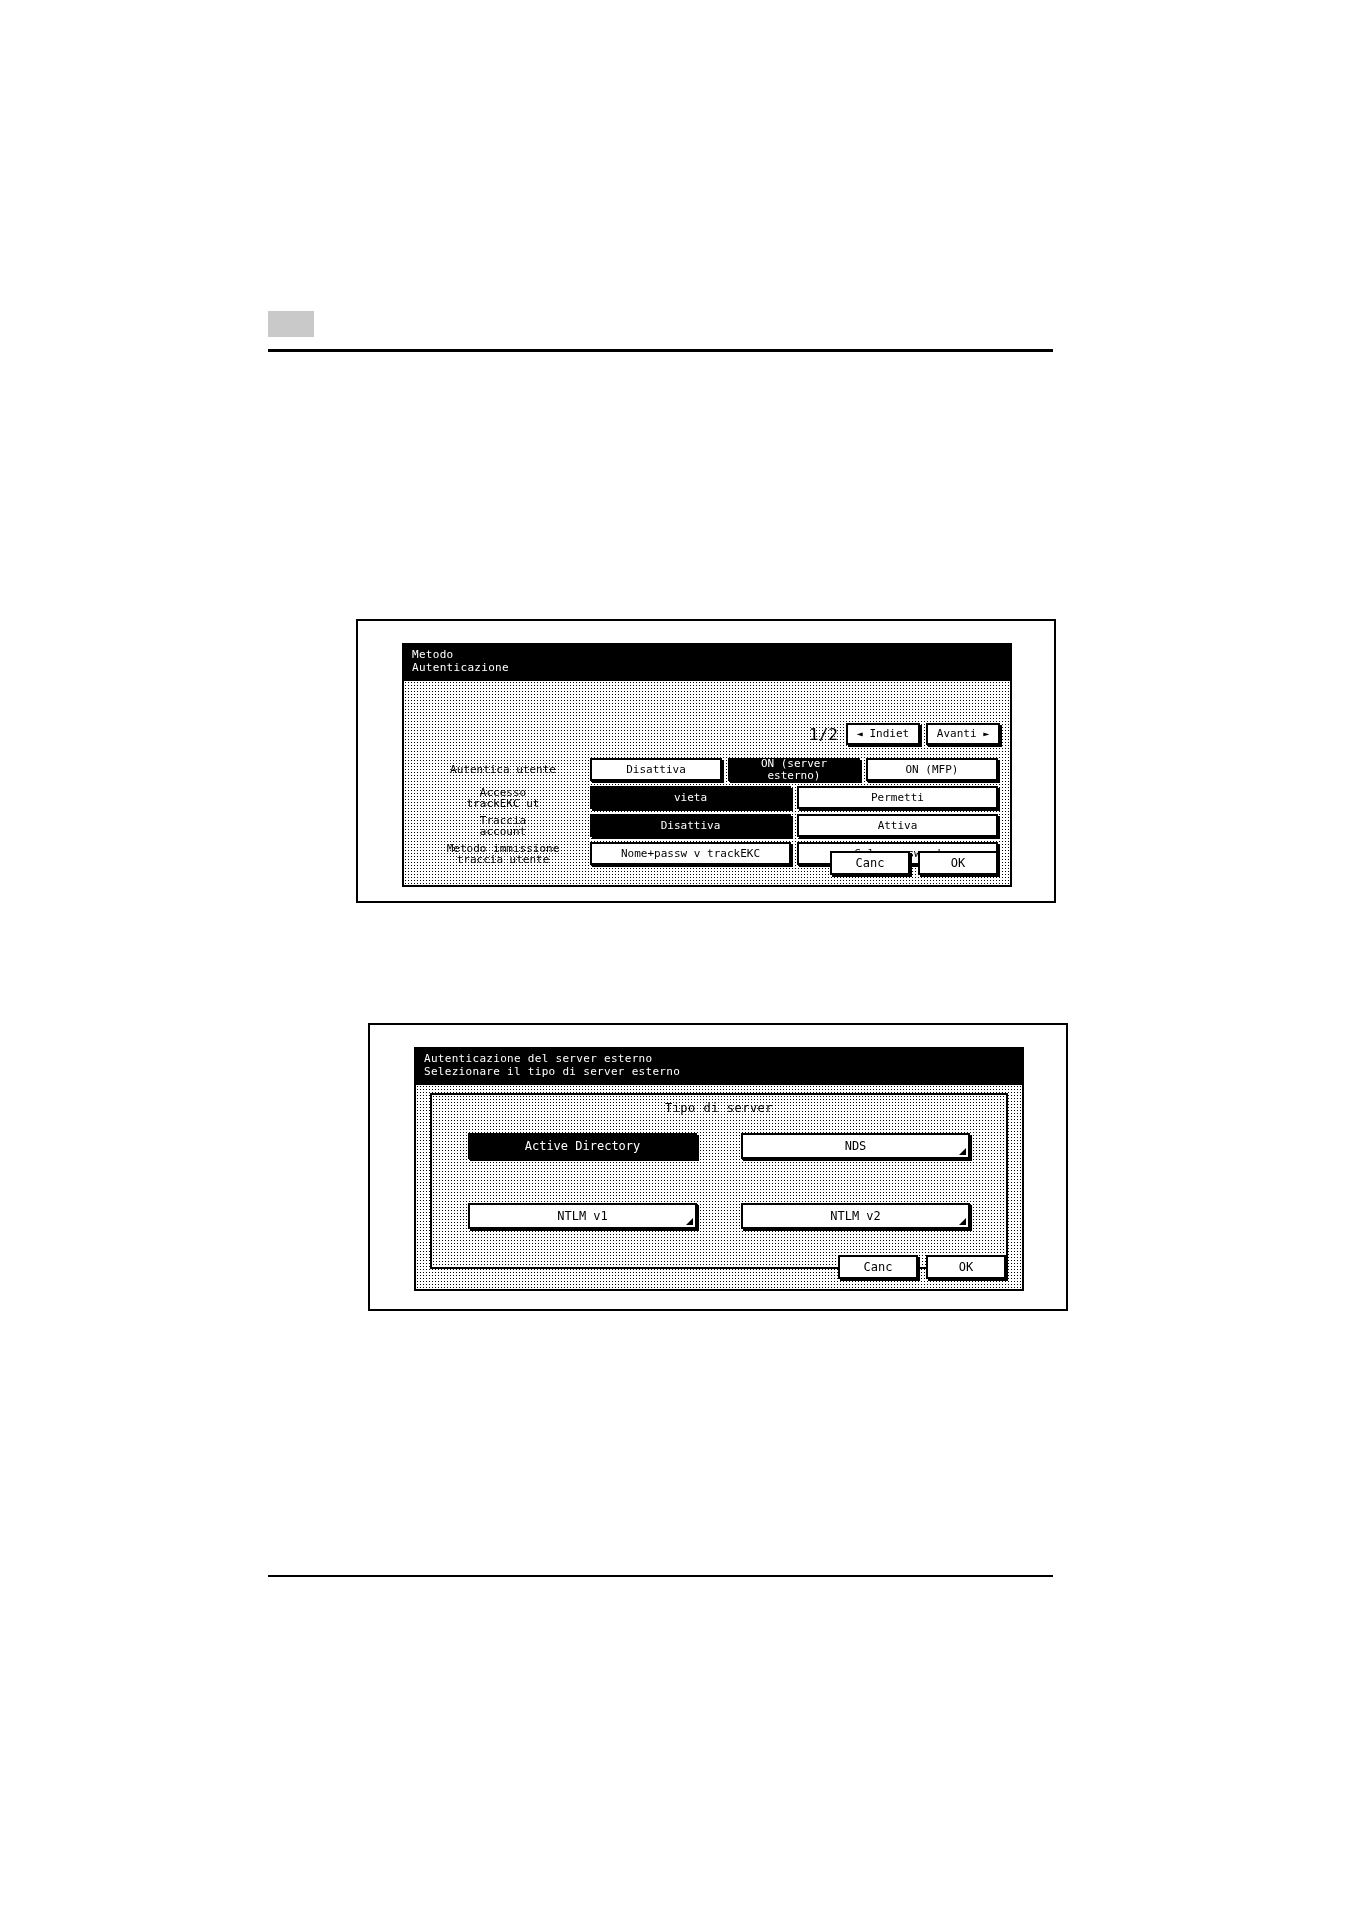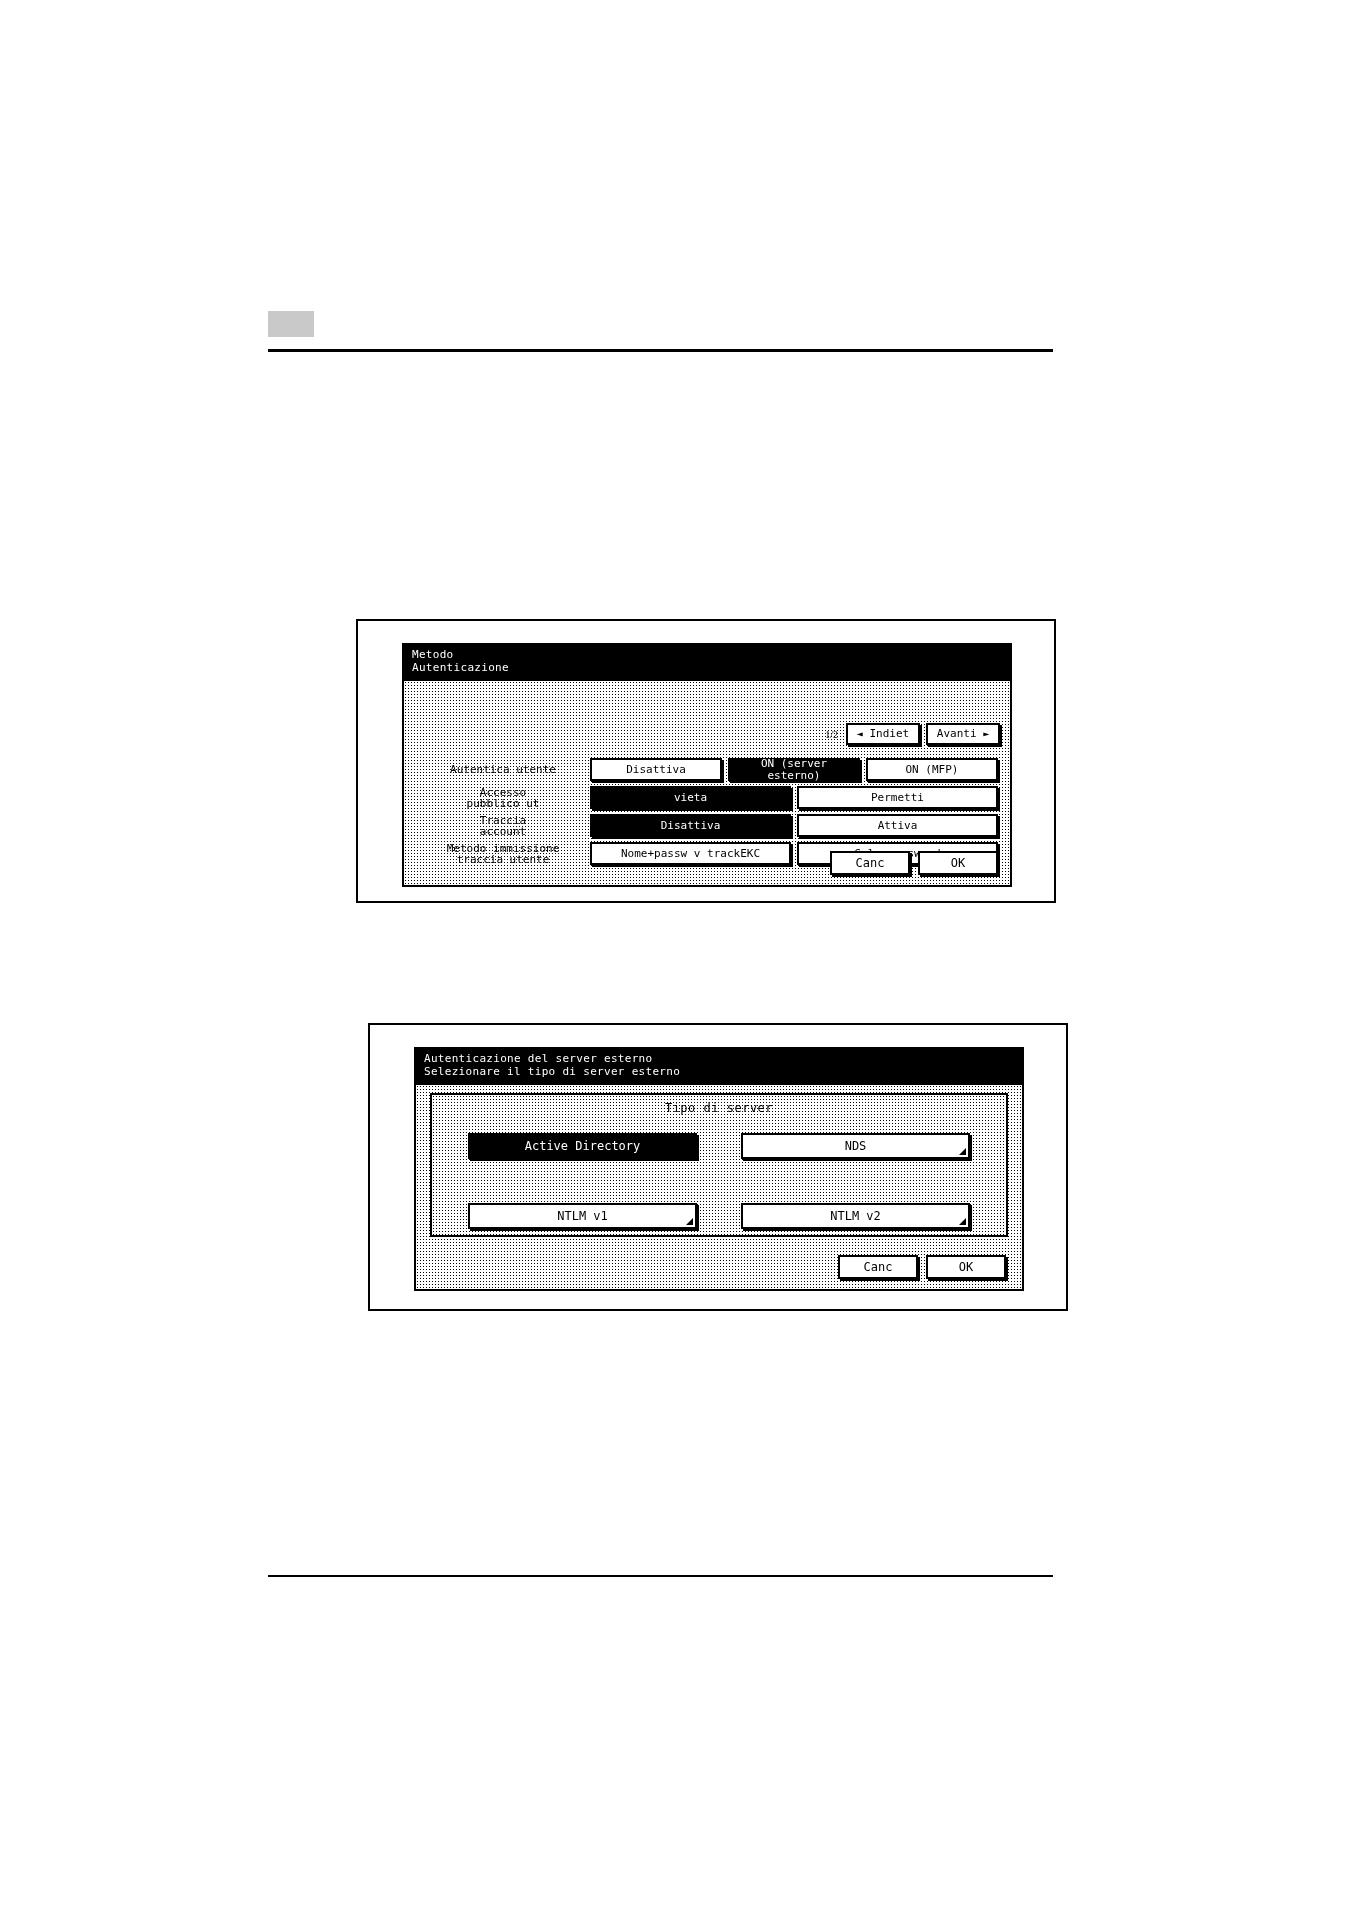--- a/index.html
+++ b/index.html
@@ -127,23 +127,22 @@
   
   .pager {
     position: absolute;
     right: 10px;
     top: 42px;
     display: flex;
     align-items: center;
     gap: 6px;
   }
   .pager .count {
-    font-size: 10px;
+    font-size: 16px;
     padding-right: 2px;
-    font-family: Liberation Serif, serif;
   }
   .pager .btn { height: 22px; width: 74px; font-size: 11px; }
 
   .rows {
     position: absolute;
     left: 18px;
     top: 76px;
     width: 576px;
   }
   .row {
@@ -178,21 +177,21 @@
   .footer-btns .btn { width: 80px; height: 24px; font-size: 12px; }
 
   
   .panel-2 .body-area { padding: 8px 14px 8px 14px; }
   .group-box {
     position: relative;
     border: 2px solid #000000;
     background-color: #ffffff;
     background-image: radial-gradient(#000 0.6px, transparent 0.7px);
     background-size: 3px 3px;
-    height: 144px;
+    height: 176px;
     box-sizing: border-box;
   }
   .group-title {
     text-align: center;
     font-size: 12px;
     padding-top: 6px;
     letter-spacing: 0.5px;
   }
   .server-grid {
     position: absolute;
@@ -266,21 +265,21 @@
           <div class="choices">
             <div class="btn">Disattiva</div>
             <div class="btn sel">ON (server
 esterno)</div>
             <div class="btn">ON (MFP)</div>
           </div>
         </div>
 
         <div class="row">
           <div class="label">Accesso
-pubblico ut</div>
+trackEKC ut</div>
           <div class="choices">
             <div class="btn sel">vieta</div>
             <div class="btn">Permetti</div>
           </div>
         </div>
 
         <div class="row">
           <div class="label">Traccia
 account</div>
           <div class="choices">

